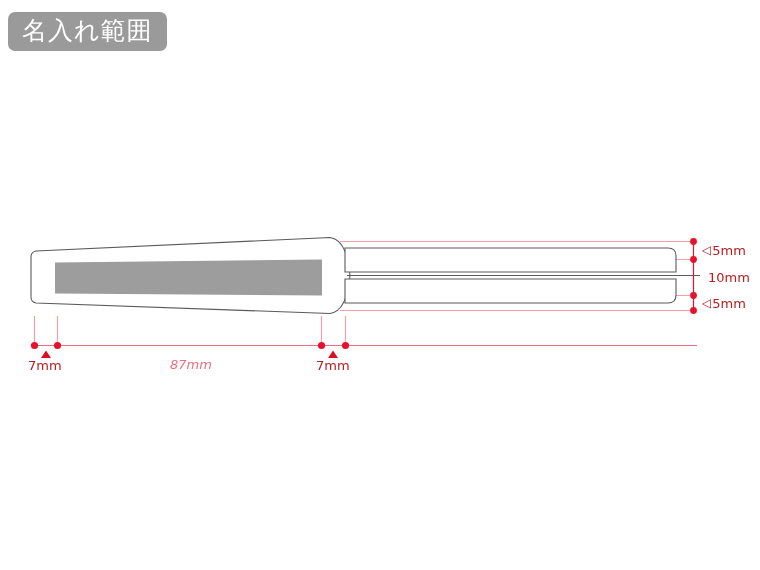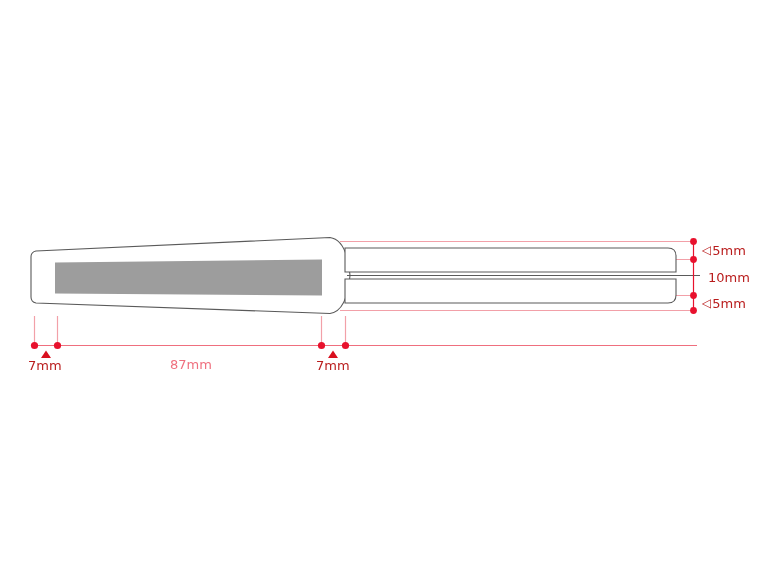--- a/index.html
+++ b/index.html
@@ -45,33 +45,37 @@
   .dim-label {
     position: absolute;
     color: #b91c1c;
     font-family: "DejaVu Sans", sans-serif;
     font-size: 13px;
     line-height: 1;
     white-space: nowrap;
   }
   .dim-label.soft {
     color: #ef6f7e;
+    font-style: italic;
   }
   .tri-glyph {
     display: inline-block;
     font-size: 12px;
     transform: translateY(-1px);
     margin-right: 1px;
   }
 </style>
 </head>
 <body>
 
 <div id="stage">
 
+  <div id="badge">
+    <span>名入れ範囲</span>
+  </div>
 
   <svg id="draw" width="760" height="570" viewBox="0 0 760 570">
 
     <g stroke="#f2a0a8" stroke-width="1.2" fill="none">
       <line x1="340" y1="241.5" x2="697" y2="241.5"></line>
       <line x1="330" y1="259.5" x2="697" y2="259.5"></line>
       <line x1="330" y1="295.5" x2="697" y2="295.5"></line>
       <line x1="340" y1="310.5" x2="697" y2="310.5"></line>
     </g>
 

